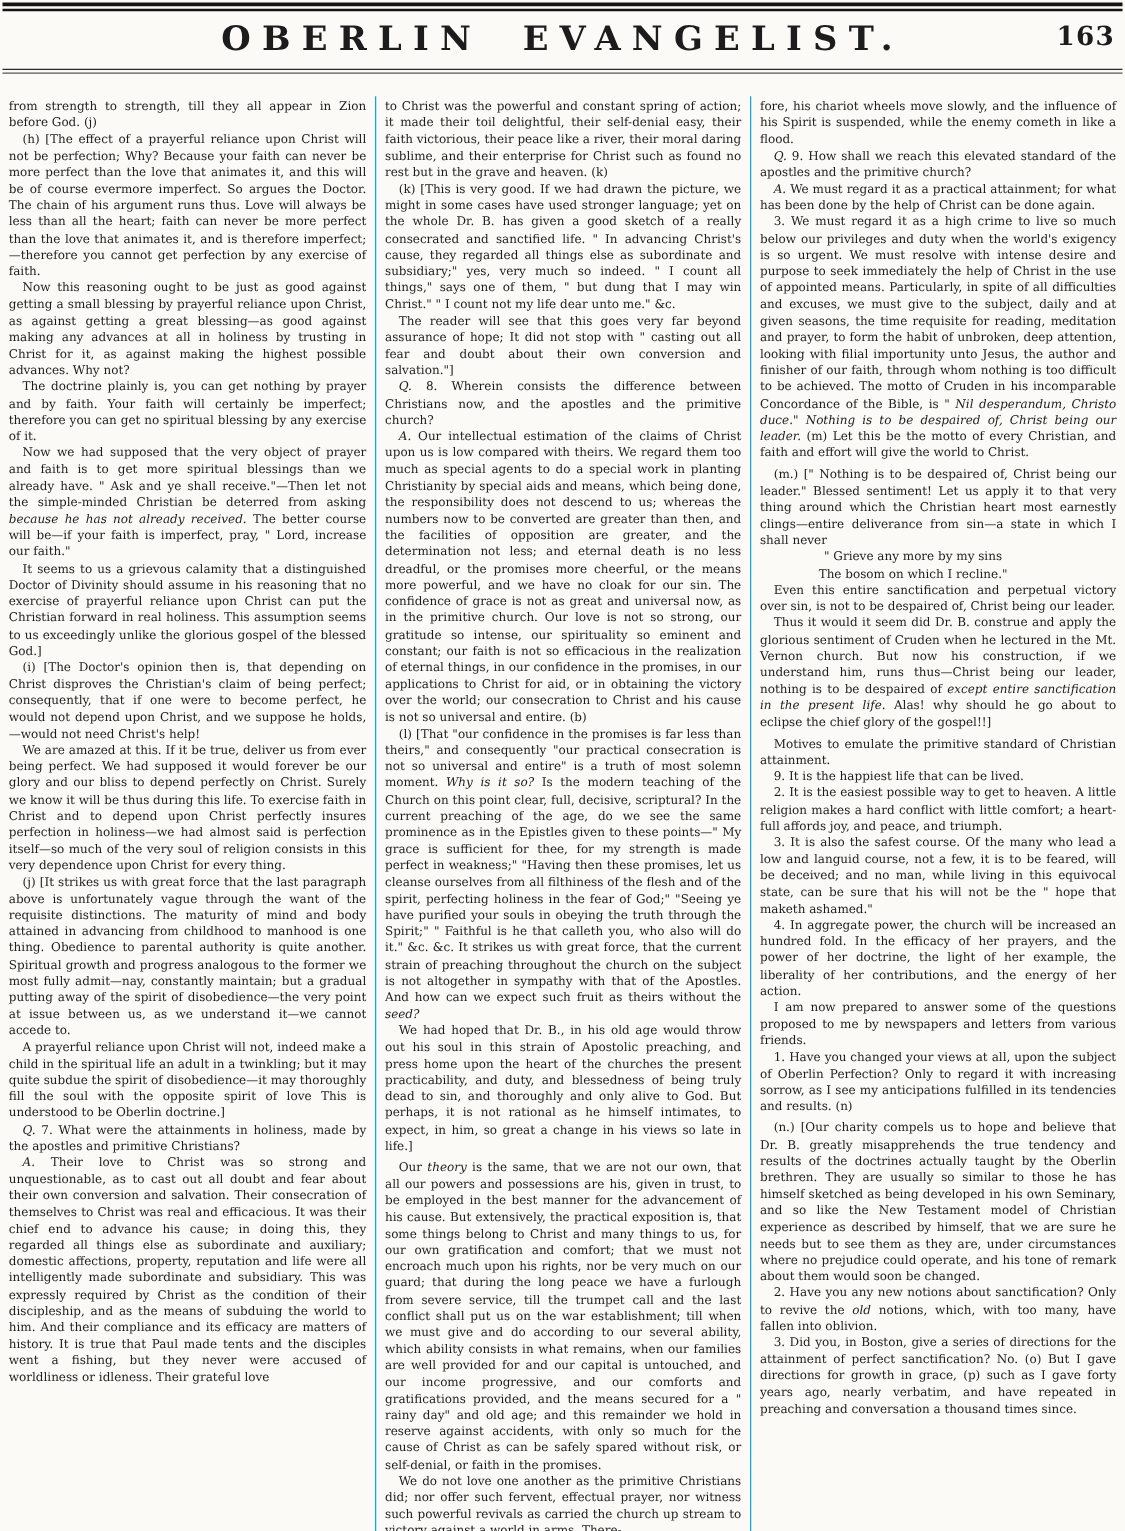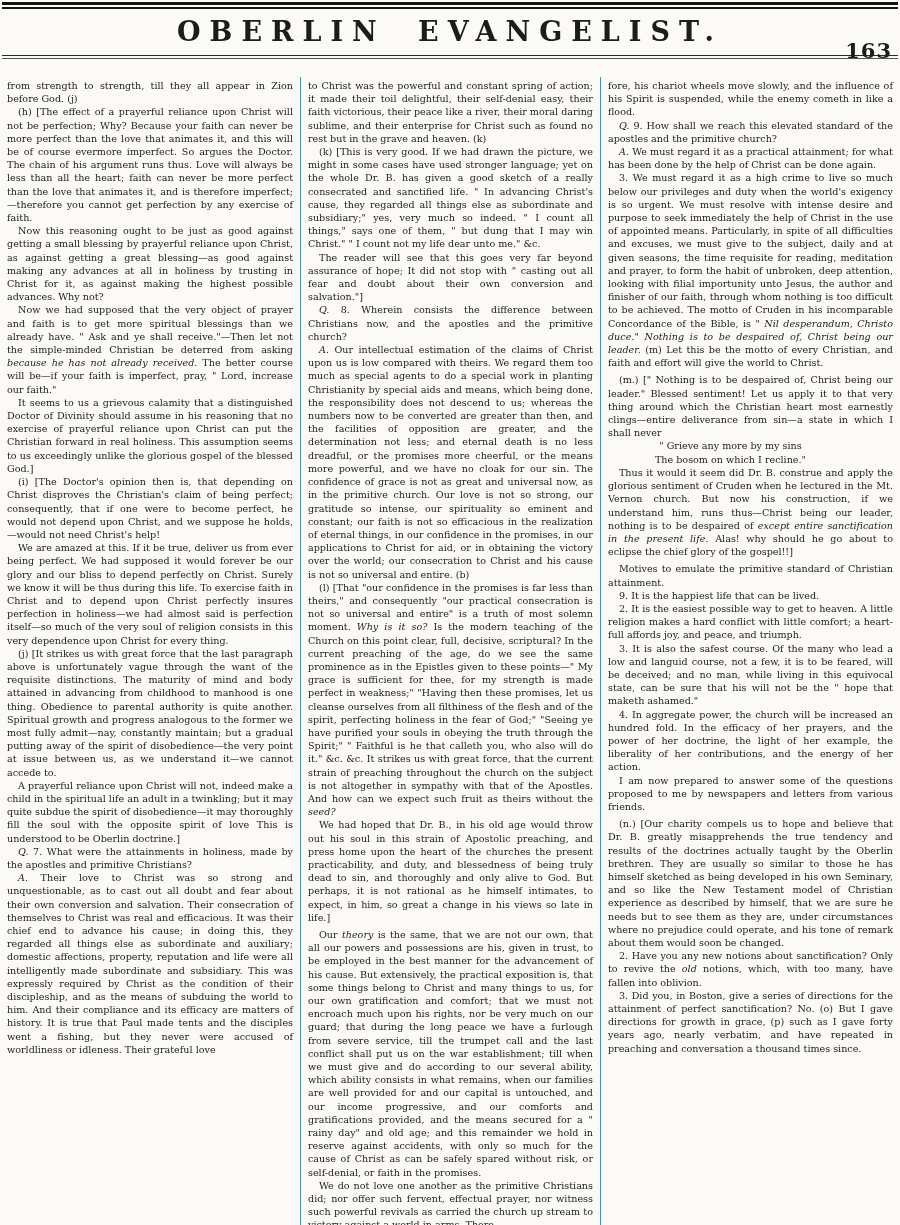--- a/index.html
+++ b/index.html
@@ -17,21 +17,21 @@
   .rule-b { height:2px; background:#141414; margin:2px 2px 0 2px; }
   .masthead-row { position:relative; height:40px; margin-top:3px; }
   .masthead {
     text-align:center;
     font-size:27px; font-weight:bold;
     letter-spacing:9px; word-spacing:14px;
     padding-top:4px;
     white-space:nowrap;
   }
   .pagenum {
-    position:absolute; right:8px; top:26px;
+    position:absolute; right:8px; top:4px;
     font-size:21px; font-weight:bold; letter-spacing:1px;
   }
   .subrule-a { height:1px; background:#2a2a2a; margin:3px 2px 0 2px; }
   .subrule-b { height:1px; background:#555; margin:2px 2px 0 2px; }
   .columns {
     display:flex;
     height:1163px;
     margin-top:18px;
     align-items:stretch;
   }
@@ -61,20 +61,21 @@
     <div class="masthead">OBERLIN EVANGELIST.</div>
     <div class="pagenum">163</div>
   </div>
   <div class="subrule-a"></div>
   <div class="subrule-b"></div>
   <div class="columns">
     <div class="col">
         <p class="para flush">from strength to strength, till they all appear in Zion before God. (j)</p>
         <p class="para indent">(h) [The effect of a prayerful reliance upon Christ will not be perfection; Why? Because your faith can never be more perfect than the love that animates it, and this will be of course evermore imperfect. So argues the Doctor. The chain of his argument runs thus. Love will always be less than all the heart; faith can never be more perfect than the love that animates it, and is therefore imperfect;—therefore you cannot get perfection by any exercise of faith.</p>
         <p class="para indent">Now this reasoning ought to be just as good against getting a small blessing by prayerful reliance upon Christ, as against getting a great blessing—as good against making any advances at all in holiness by trusting in Christ for it, as against making the highest possible advances. Why not?</p>
+        <p class="para indent">The doctrine plainly is, you can get nothing by prayer and by faith. Your faith will certainly be imperfect; therefore you can get no spiritual blessing by any exercise of it.</p>
         <p class="para indent">Now we had supposed that the very object of prayer and faith is to get more spiritual blessings than we already have. " Ask and ye shall receive."—Then let not the simple-minded Christian be deterred from asking <i>because he has not already received.</i> The better course will be—if your faith is imperfect, pray, " Lord, increase our faith."</p>
         <p class="para indent">It seems to us a grievous calamity that a distinguished Doctor of Divinity should assume in his reasoning that no exercise of prayerful reliance upon Christ can put the Christian forward in real holiness. This assumption seems to us exceedingly unlike the glorious gospel of the blessed God.]</p>
         <p class="para indent">(i) [The Doctor's opinion then is, that depending on Christ disproves the Christian's claim of being perfect; consequently, that if one were to become perfect, he would not depend upon Christ, and we suppose he holds,—would not need Christ's help!</p>
         <p class="para indent">We are amazed at this. If it be true, deliver us from ever being perfect. We had supposed it would forever be our glory and our bliss to depend perfectly on Christ. Surely we know it will be thus during this life. To exercise faith in Christ and to depend upon Christ perfectly insures perfection in holiness—we had almost said is perfection itself—so much of the very soul of religion consists in this very dependence upon Christ for every thing.</p>
         <p class="para indent">(j) [It strikes us with great force that the last paragraph above is unfortunately vague through the want of the requisite distinctions. The maturity of mind and body attained in advancing from childhood to manhood is one thing. Obedience to parental authority is quite another. Spiritual growth and progress analogous to the former we most fully admit—nay, constantly maintain; but a gradual putting away of the spirit of disobedience—the very point at issue between us, as we understand it—we cannot accede to.</p>
         <p class="para indent">A prayerful reliance upon Christ will not, indeed make a child in the spiritual life an adult in a twinkling; but it may quite subdue the spirit of disobedience—it may thoroughly fill the soul with the opposite spirit of love This is understood to be Oberlin doctrine.]</p>
         <p class="para indent"><i>Q.</i> 7. What were the attainments in holiness, made by the apostles and primitive Christians?</p>
         <p class="para indent"><i>A.</i> Their love to Christ was so strong and unquestionable, as to cast out all doubt and fear about their own conversion and salvation. Their consecration of themselves to Christ was real and efficacious. It was their chief end to advance his cause; in doing this, they regarded all things else as subordinate and auxiliary; domestic affections, property, reputation and life were all intelligently made subordinate and subsidiary. This was expressly required by Christ as the condition of their discipleship, and as the means of subduing the world to him. And their compliance and its efficacy are matters of history. It is true that Paul made tents and the disciples went a fishing, but they never were accused of worldliness or idleness. Their grateful love</p>
       </div>
     <div class="col">
@@ -89,25 +90,27 @@
         <p class="para indent">We do not love one another as the primitive Christians did; nor offer such fervent, effectual prayer, nor witness such powerful revivals as carried the church up stream to victory against a world in arms. There-</p>
       </div>
     <div class="col">
         <p class="para flush">fore, his chariot wheels move slowly, and the influence of his Spirit is suspended, while the enemy cometh in like a flood.</p>
         <p class="para indent"><i>Q.</i> 9. How shall we reach this elevated standard of the apostles and the primitive church?</p>
         <p class="para indent"><i>A.</i> We must regard it as a practical attainment; for what has been done by the help of Christ can be done again.</p>
         <p class="para indent">3. We must regard it as a high crime to live so much below our privileges and duty when the world's exigency is so urgent. We must resolve with intense desire and purpose to seek immediately the help of Christ in the use of appointed means. Particularly, in spite of all difficulties and excuses, we must give to the subject, daily and at given seasons, the time requisite for reading, meditation and prayer, to form the habit of unbroken, deep attention, looking with filial importunity unto Jesus, the author and finisher of our faith, through whom nothing is too difficult to be achieved. The motto of Cruden in his incomparable Concordance of the Bible, is " <i>Nil desperandum, Christo duce.</i>" <i>Nothing is to be despaired of, Christ being our leader.</i> (m) Let this be the motto of every Christian, and faith and effort will give the world to Christ.</p>
         <p class="para indent gap">(m.) [" Nothing is to be despaired of, Christ being our leader." Blessed sentiment! Let us apply it to that very thing around which the Christian heart most earnestly clings—entire deliverance from sin—a state in which I shall never</p>
         <p class="para verse">" Grieve any more by my sins
 The bosom on which I recline."</p>
+        <p class="para indent">Even this entire sanctification and perpetual victory over sin, is not to be despaired of, Christ being our leader.</p>
         <p class="para indent">Thus it would it seem did Dr. B. construe and apply the glorious sentiment of Cruden when he lectured in the Mt. Vernon church. But now his construction, if we understand him, runs thus—Christ being our leader, nothing is to be despaired of <i>except entire sanctification in the present life</i>. Alas! why should he go about to eclipse the chief glory of the gospel!!]</p>
         <p class="para indent gap">Motives to emulate the primitive standard of Christian attainment.</p>
         <p class="para indent">9. It is the happiest life that can be lived.</p>
         <p class="para indent">2. It is the easiest possible way to get to heaven. A little religion makes a hard conflict with little comfort; a heart-full affords joy, and peace, and triumph.</p>
         <p class="para indent">3. It is also the safest course. Of the many who lead a low and languid course, not a few, it is to be feared, will be deceived; and no man, while living in this equivocal state, can be sure that his will not be the " hope that maketh ashamed."</p>
         <p class="para indent">4. In aggregate power, the church will be increased an hundred fold. In the efficacy of her prayers, and the power of her doctrine, the light of her example, the liberality of her contributions, and the energy of her action.</p>
         <p class="para indent">I am now prepared to answer some of the questions proposed to me by newspapers and letters from various friends.</p>
+        <p class="para indent">1. Have you changed your views at all, upon the subject of Oberlin Perfection? Only to regard it with increasing sorrow, as I see my anticipations fulfilled in its tendencies and results. (n)</p>
         <p class="para indent gap">(n.) [Our charity compels us to hope and believe that Dr. B. greatly misapprehends the true tendency and results of the doctrines actually taught by the Oberlin brethren. They are usually so similar to those he has himself sketched as being developed in his own Seminary, and so like the New Testament model of Christian experience as described by himself, that we are sure he needs but to see them as they are, under circumstances where no prejudice could operate, and his tone of remark about them would soon be changed.</p>
         <p class="para indent">2. Have you any new notions about sanctification? Only to revive the <i>old</i> notions, which, with too many, have fallen into oblivion.</p>
         <p class="para indent">3. Did you, in Boston, give a series of directions for the attainment of perfect sanctification? No. (o) But I gave directions for growth in grace, (p) such as I gave forty years ago, nearly verbatim, and have repeated in preaching and conversation a thousand times since.</p>
       </div>
   </div>
 </div>
 
 </body></html>

